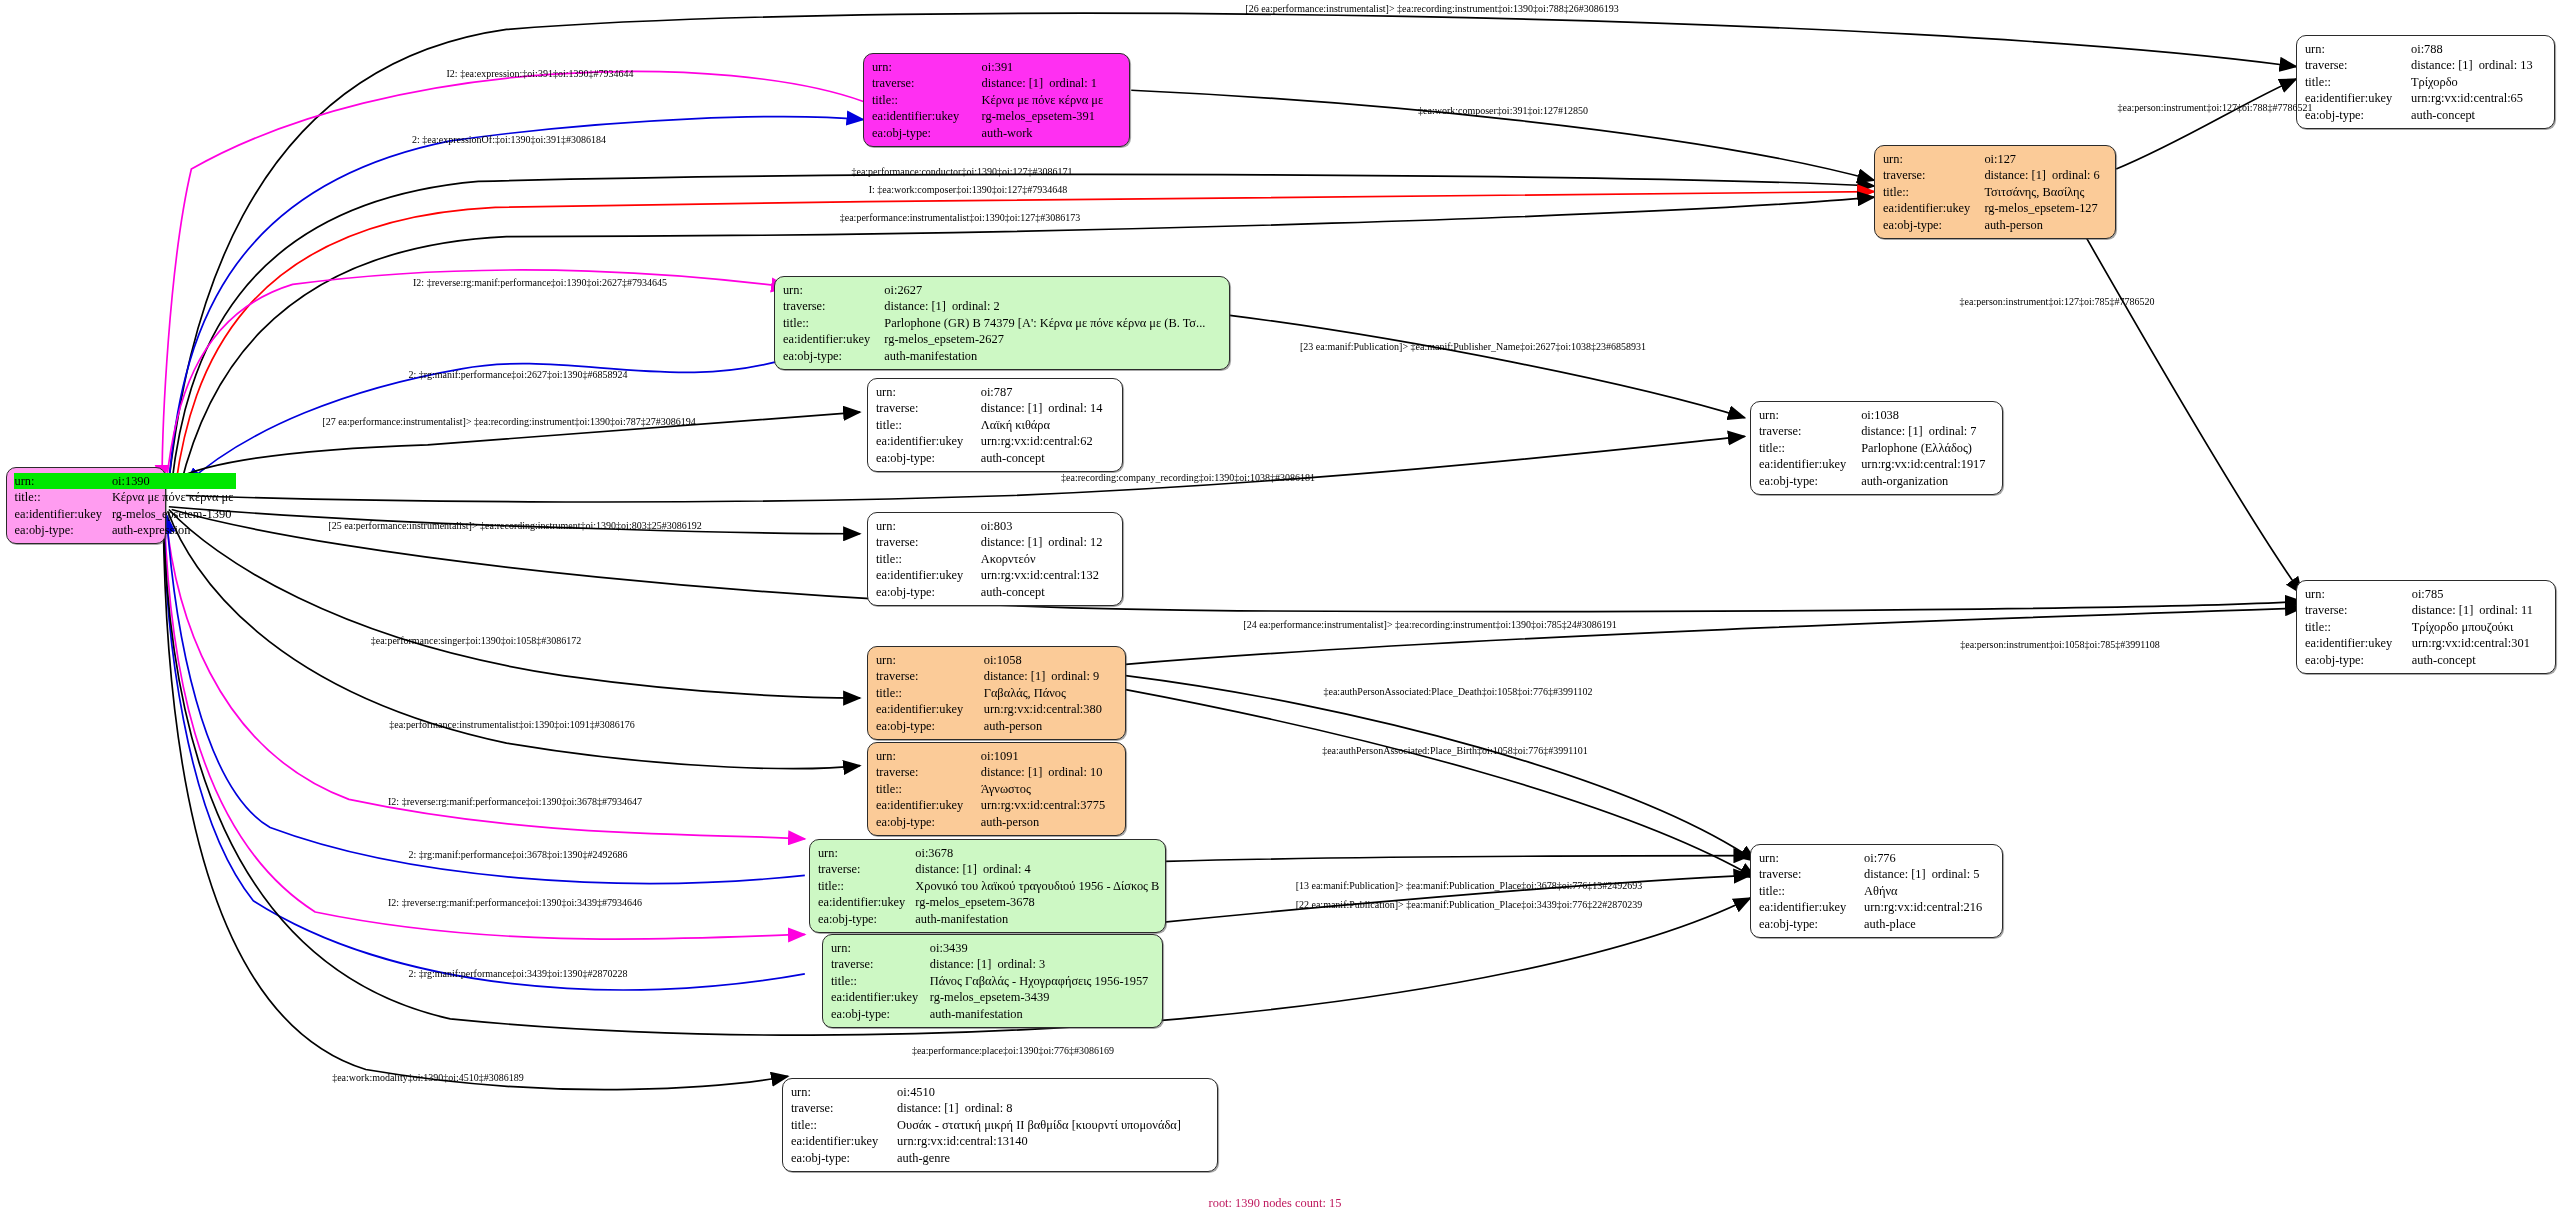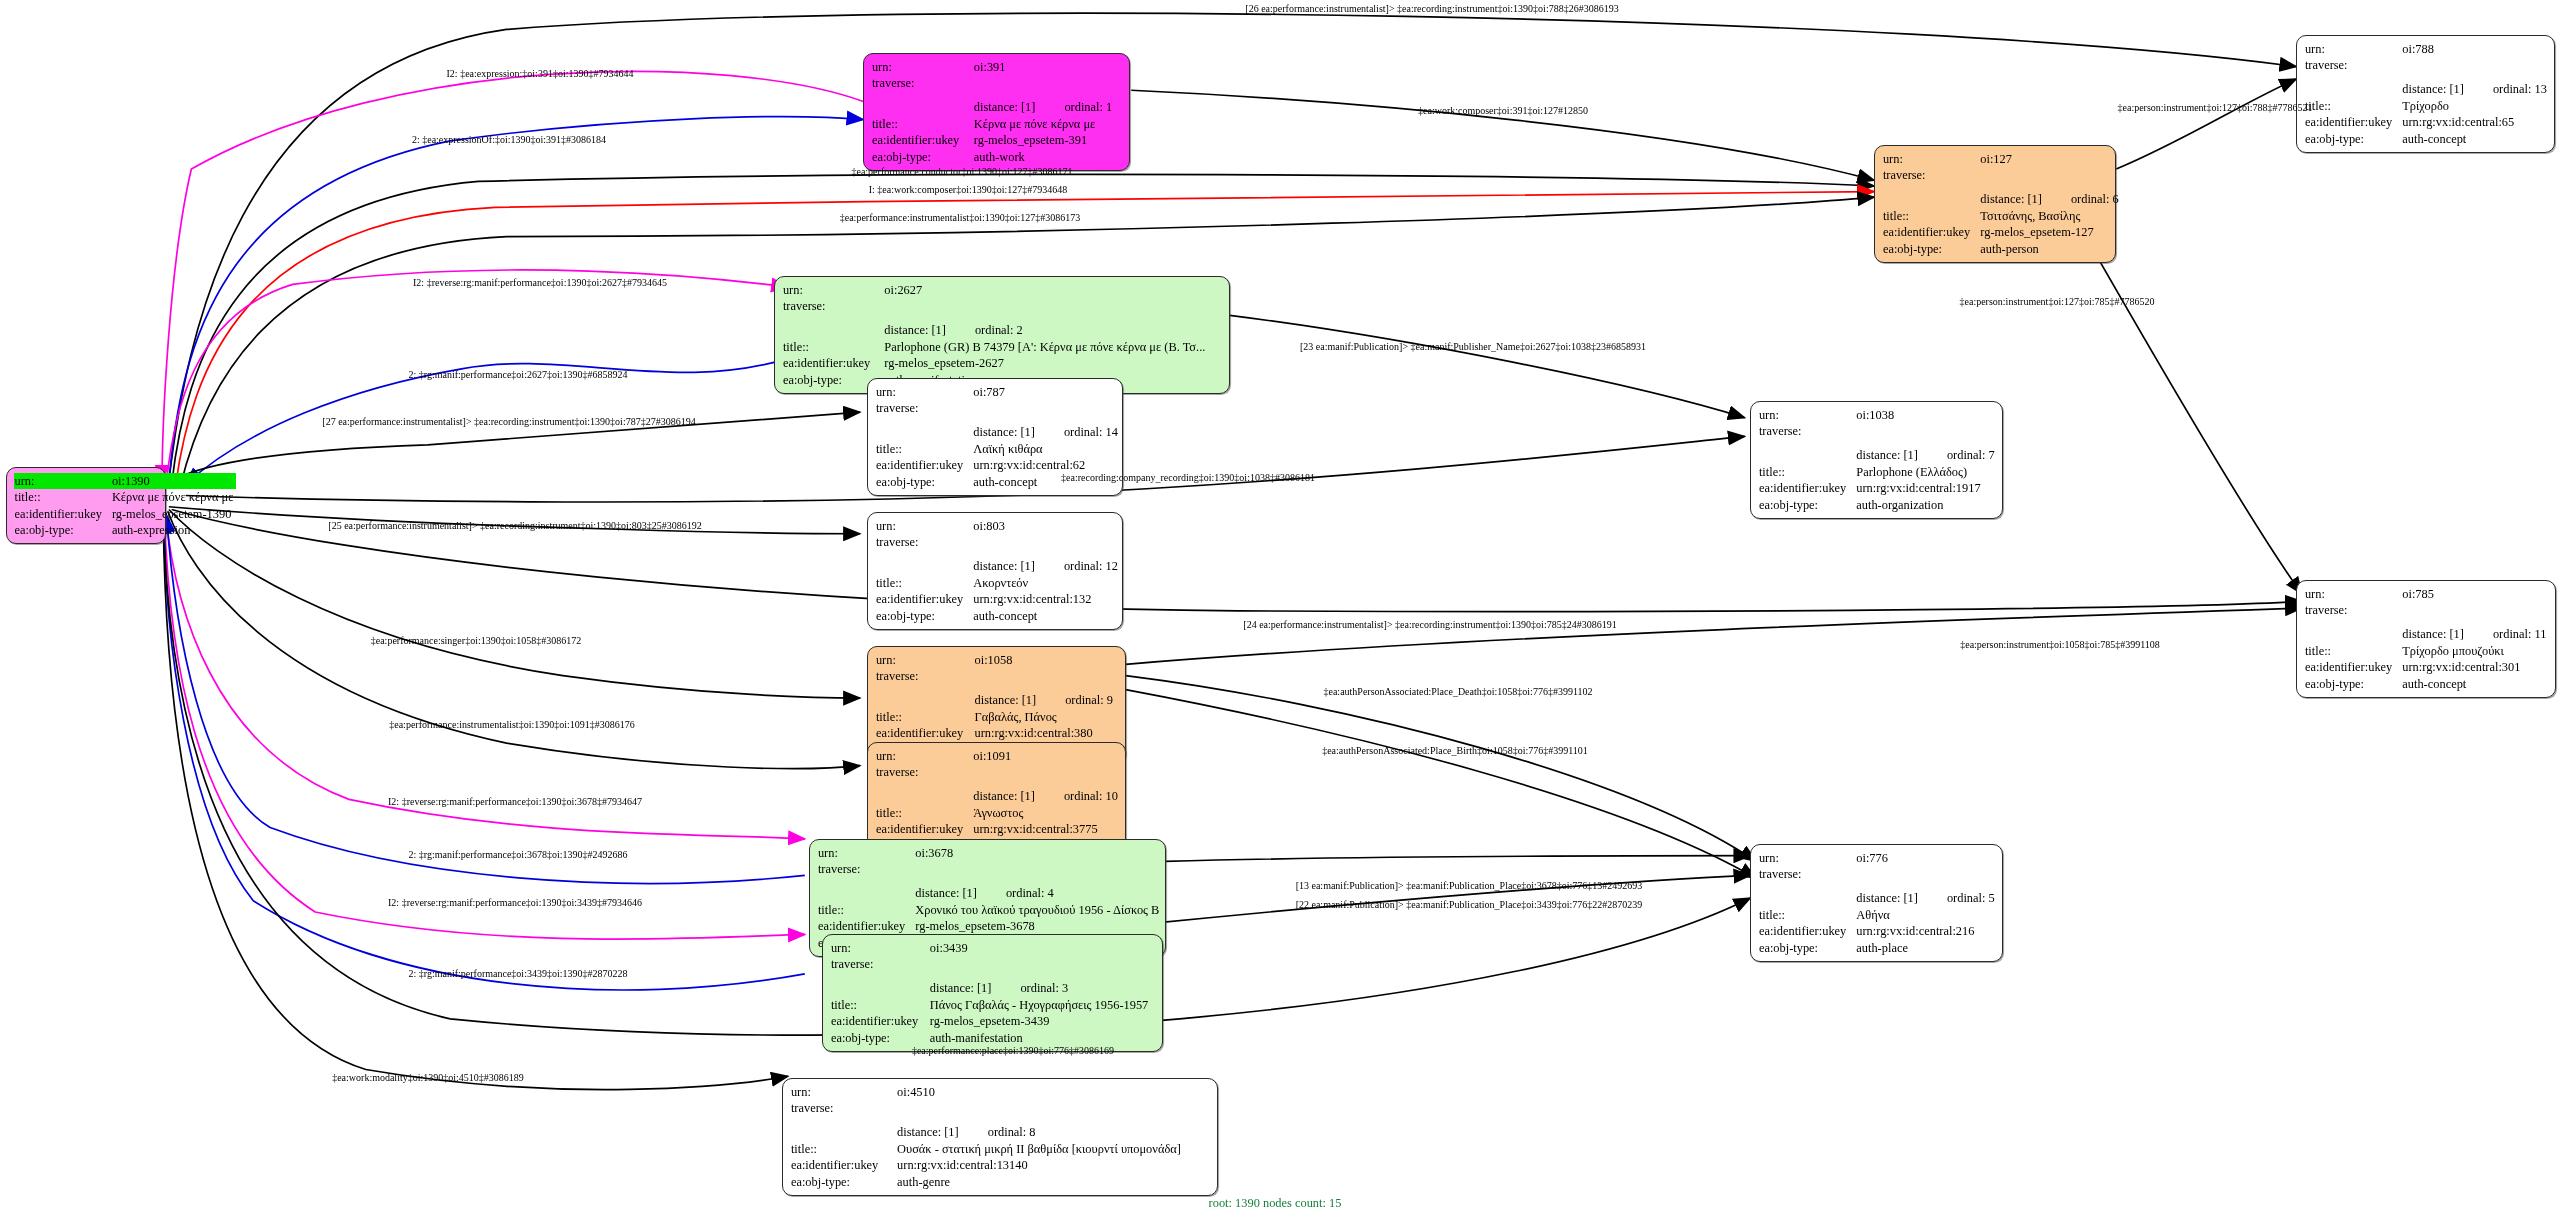--- a/index.html
+++ b/index.html
@@ -27,40 +27,40 @@
     font-size:12.4px;
     color:#000000;
     line-height:1.34;
     white-space:nowrap;
     padding:0 0 0 0;
     vertical-align:top;
   }
   .node td.k{padding-right:10px;}
   .node td.v{padding-right:2.3px;}
   .node .sub{display:inline-block;}
-  .node .ord{display:inline-block;padding-left:29px;margin-top:24px;}
+  .node .ord{display:inline-block;padding-left:6px;}
   .n-magenta{background:#ff2ff2;}
   .n-pink{background:#ff9cf0;}
   .n-orange{background:#fbcb98;}
   .n-green{background:#cdf8c4;}
   .n-white{background:#ffffff;}
   .root-hl td{background:#00e800;}
   .edge-label{
     position:absolute;
     font-family:"Liberation Serif", serif;
     font-size:10px;
     color:#000000;
     white-space:nowrap;
     transform:translate(-50%,-50%);
   }
   .footer{
     position:absolute;
     font-family:"Liberation Serif", serif;
     font-size:12.4px;
-    color:#15803d;
+    color:#be185d;
     white-space:nowrap;
     transform:translateX(-50%);
   }
 </style>
 </head>
 <body>
 
 <div id="canvas">
 
   <svg class="edges" viewBox="0 0 4577 2151">

